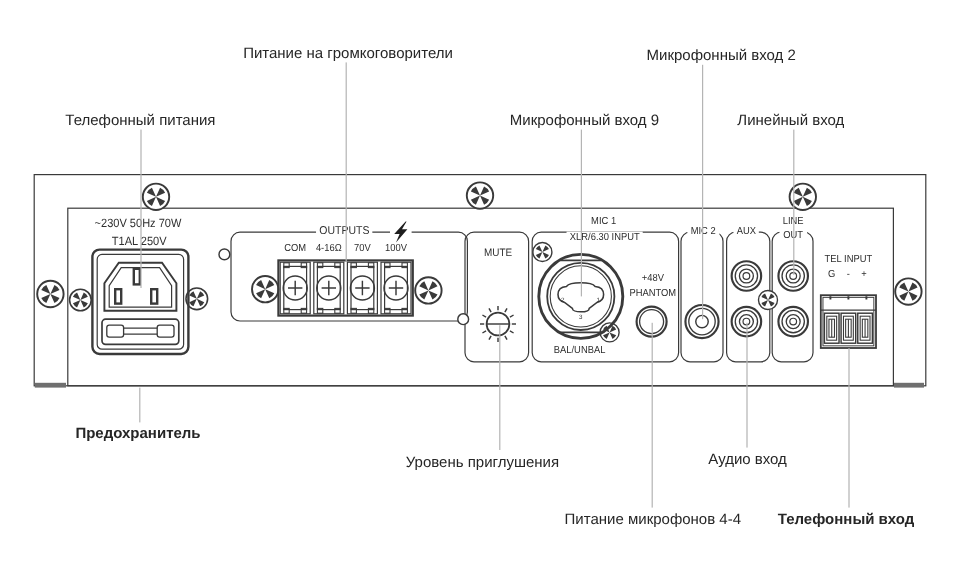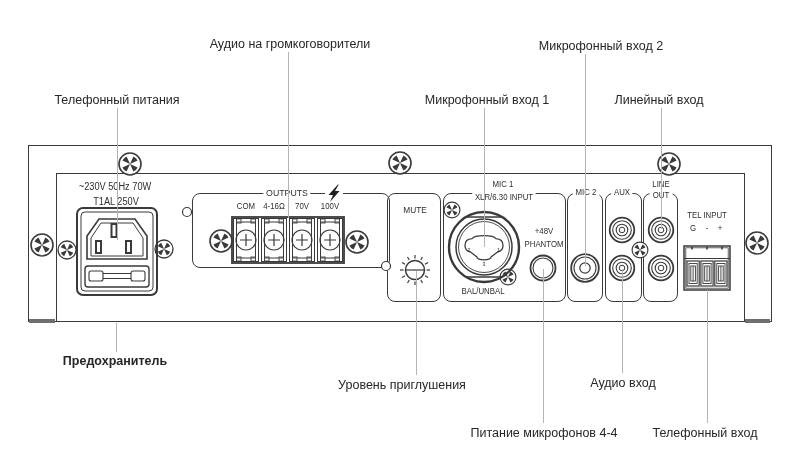--- a/index.html
+++ b/index.html
@@ -268,23 +268,23 @@
   <div class="leader" style="left:483.5px;top:108px;height:139px;"></div>
   <div class="leader" style="left:584.5px;top:54px;height:212px;"></div>
   <div class="leader" style="left:660.5px;top:108px;height:121px;"></div>
   <div class="leader" style="left:115.5px;top:323px;height:29px;"></div>
   <div class="leader" style="left:415.5px;top:271px;height:104px;"></div>
   <div class="leader" style="left:621.5px;top:269px;height:104px;"></div>
   <div class="leader" style="left:542.5px;top:269px;height:154px;"></div>
   <div class="leader" style="left:706.5px;top:290px;height:133px;"></div>
 
   <div class="callout" style="left:117px;top:93px;">Телефонный питания</div>
-  <div class="callout" style="left:290px;top:37px;">Аудио на громкоговорители</div>
-  <div class="callout" style="left:487px;top:93px;">Микрофонный вход 1</div>
+  <div class="callout" style="left:290px;top:37px;">Питание на громкоговорители</div>
+  <div class="callout" style="left:487px;top:93px;">Микрофонный вход 9</div>
   <div class="callout" style="left:589px;top:39px;padding-left:24px;">Микрофонный вход 2</div>
   <div class="callout" style="left:659px;top:93px;">Линейный вход</div>
   <div class="callout" style="left:115px;top:354px;font-weight:bold;">Предохранитель</div>
   <div class="callout" style="left:402px;top:378px;">Уровень приглушения</div>
   <div class="callout" style="left:623px;top:376px;">Аудио вход</div>
   <div class="callout" style="left:544px;top:426px;">Питание микрофонов 4-4</div>
-  <div class="callout" style="left:705px;top:426px;">Телефонный вход</div>
+  <div class="callout" style="left:705px;top:426px;font-weight:bold;">Телефонный вход</div>
 
 </div>
 
 </body></html>

